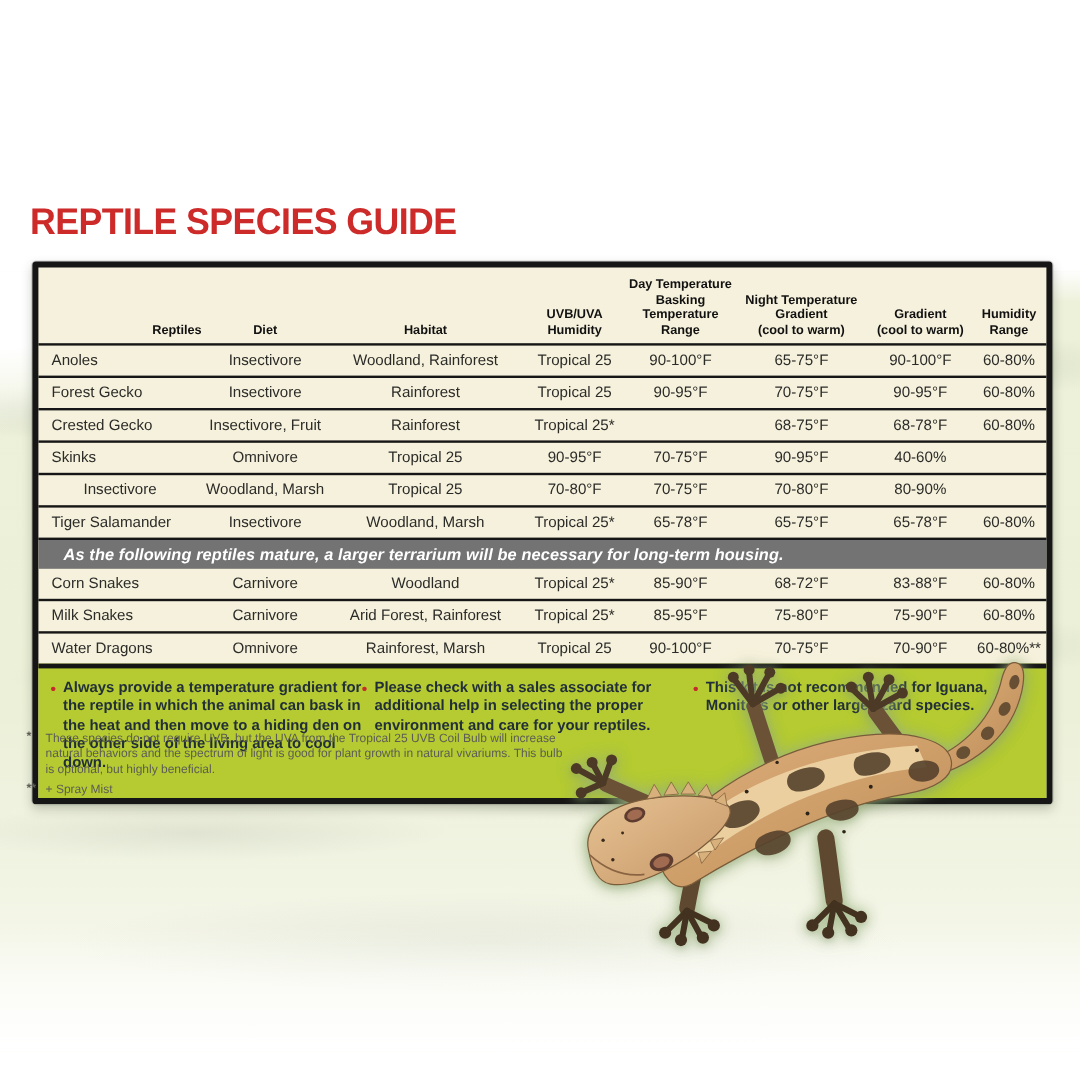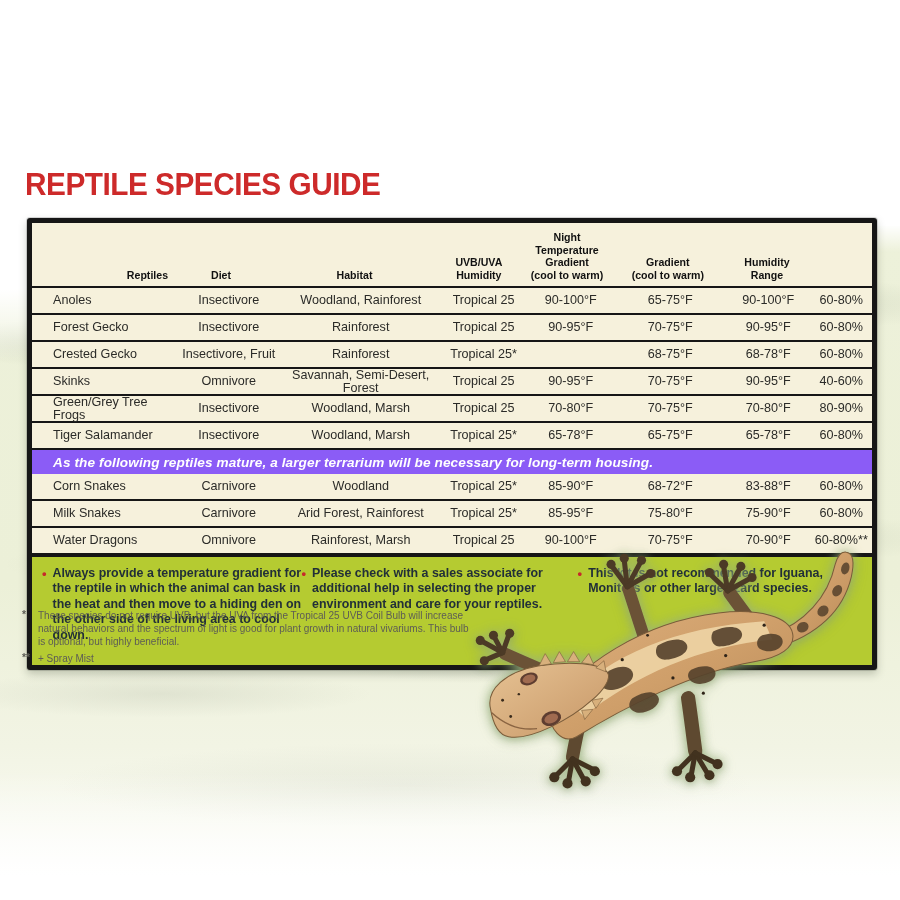--- a/index.html
+++ b/index.html
@@ -38,34 +38,33 @@
   
   .species-table{
     position:absolute;left:27px;top:218px;width:850px;box-sizing:border-box;
     background:#f6f1dc;border:5px solid #161616;border-radius:3px;
     box-shadow:0 4px 9px rgba(40,50,30,.25), 0 0 0 1px rgba(0,0,0,.15);
   }
   .trow{
     display:grid;
     grid-template-columns:16.2% 12.6% 19.2% 10.4% 10.6% 13.4% 10.2% 7.4%;
     align-items:center;
-    padding-left:10px;
   }
   .thead{border-bottom:2px solid #161616;align-items:end;padding:8px 0 5px 0;min-height:37px;}
   .thead .cell{
     font-size:10.6px;font-weight:700;color:#111;text-align:center;
     line-height:1.18;white-space:pre-line;
   }
   .thead .c0{text-align:right;padding-left:11px;}
   .srow{height:25px;border-bottom:2px solid #161616;}
   .srow:nth-child(8){border-bottom:none;}
   .srow .cell{font-size:12.6px;color:#2b2b28;text-align:center;line-height:1;}
   .srow .c0{text-align:left;padding-left:11px;}
   .divider-banner{
-    background:#8b5cf6;color:#ffffff;height:24px;display:flex;align-items:center;
+    background:#737373;color:#ffffff;height:24px;display:flex;align-items:center;
     font-size:13.6px;font-style:italic;font-weight:700;padding-left:21px;letter-spacing:.1px;
   }
   .rows-bottom .srow:last-child{border-bottom:none;}
   .notes-panel{
     border-top:4px solid #161616;background:#b5cb31;
     display:grid;grid-template-columns:31.5% 33.5% 35%;
     padding:9px 6px 22px 10px;min-height:47px;
   }
   .note{display:flex;gap:6px;}
   .note .dot{color:#c62b2b;font-size:13px;line-height:1.2;font-weight:700;}
@@ -90,20 +89,23 @@
 
 <h1 class="page-title">REPTILE SPECIES GUIDE</h1>
 
 <div class="species-table">
   <div class="trow thead">
     <div class="cell c0">Reptiles</div>
     <div class="cell">Diet</div>
     <div class="cell">Habitat</div>
     <div class="cell">UVB/UVA
 Humidity</div>
+    <div class="cell">Day Temperature
+Basking
+Temperature Range</div>
     <div class="cell">Night Temperature
 Gradient
 (cool to warm)</div>
     <div class="cell">Gradient
 (cool to warm)</div>
     <div class="cell">Humidity
 Range</div>
   </div>
 
   <div class="trow srow">
@@ -132,29 +134,27 @@
     <div class="cell">Rainforest</div>
     <div class="cell">Tropical 25*</div>
     <div class="cell"></div>
     <div class="cell">68-75°F</div>
     <div class="cell">68-78°F</div>
     <div class="cell">60-80%</div>
   </div>
   <div class="trow srow">
     <div class="cell c0">Skinks</div>
     <div class="cell">Omnivore</div>
-    <div class="cell">Savannah, Semi-Desert, Forest</div>
     <div class="cell">Tropical 25</div>
     <div class="cell">90-95°F</div>
     <div class="cell">70-75°F</div>
     <div class="cell">90-95°F</div>
     <div class="cell">40-60%</div>
   </div>
   <div class="trow srow">
-    <div class="cell c0">Green/Grey Tree Frogs</div>
     <div class="cell">Insectivore</div>
     <div class="cell">Woodland, Marsh</div>
     <div class="cell">Tropical 25</div>
     <div class="cell">70-80°F</div>
     <div class="cell">70-75°F</div>
     <div class="cell">70-80°F</div>
     <div class="cell">80-90%</div>
   </div>
   <div class="trow srow">
     <div class="cell c0">Tiger Salamander</div>

